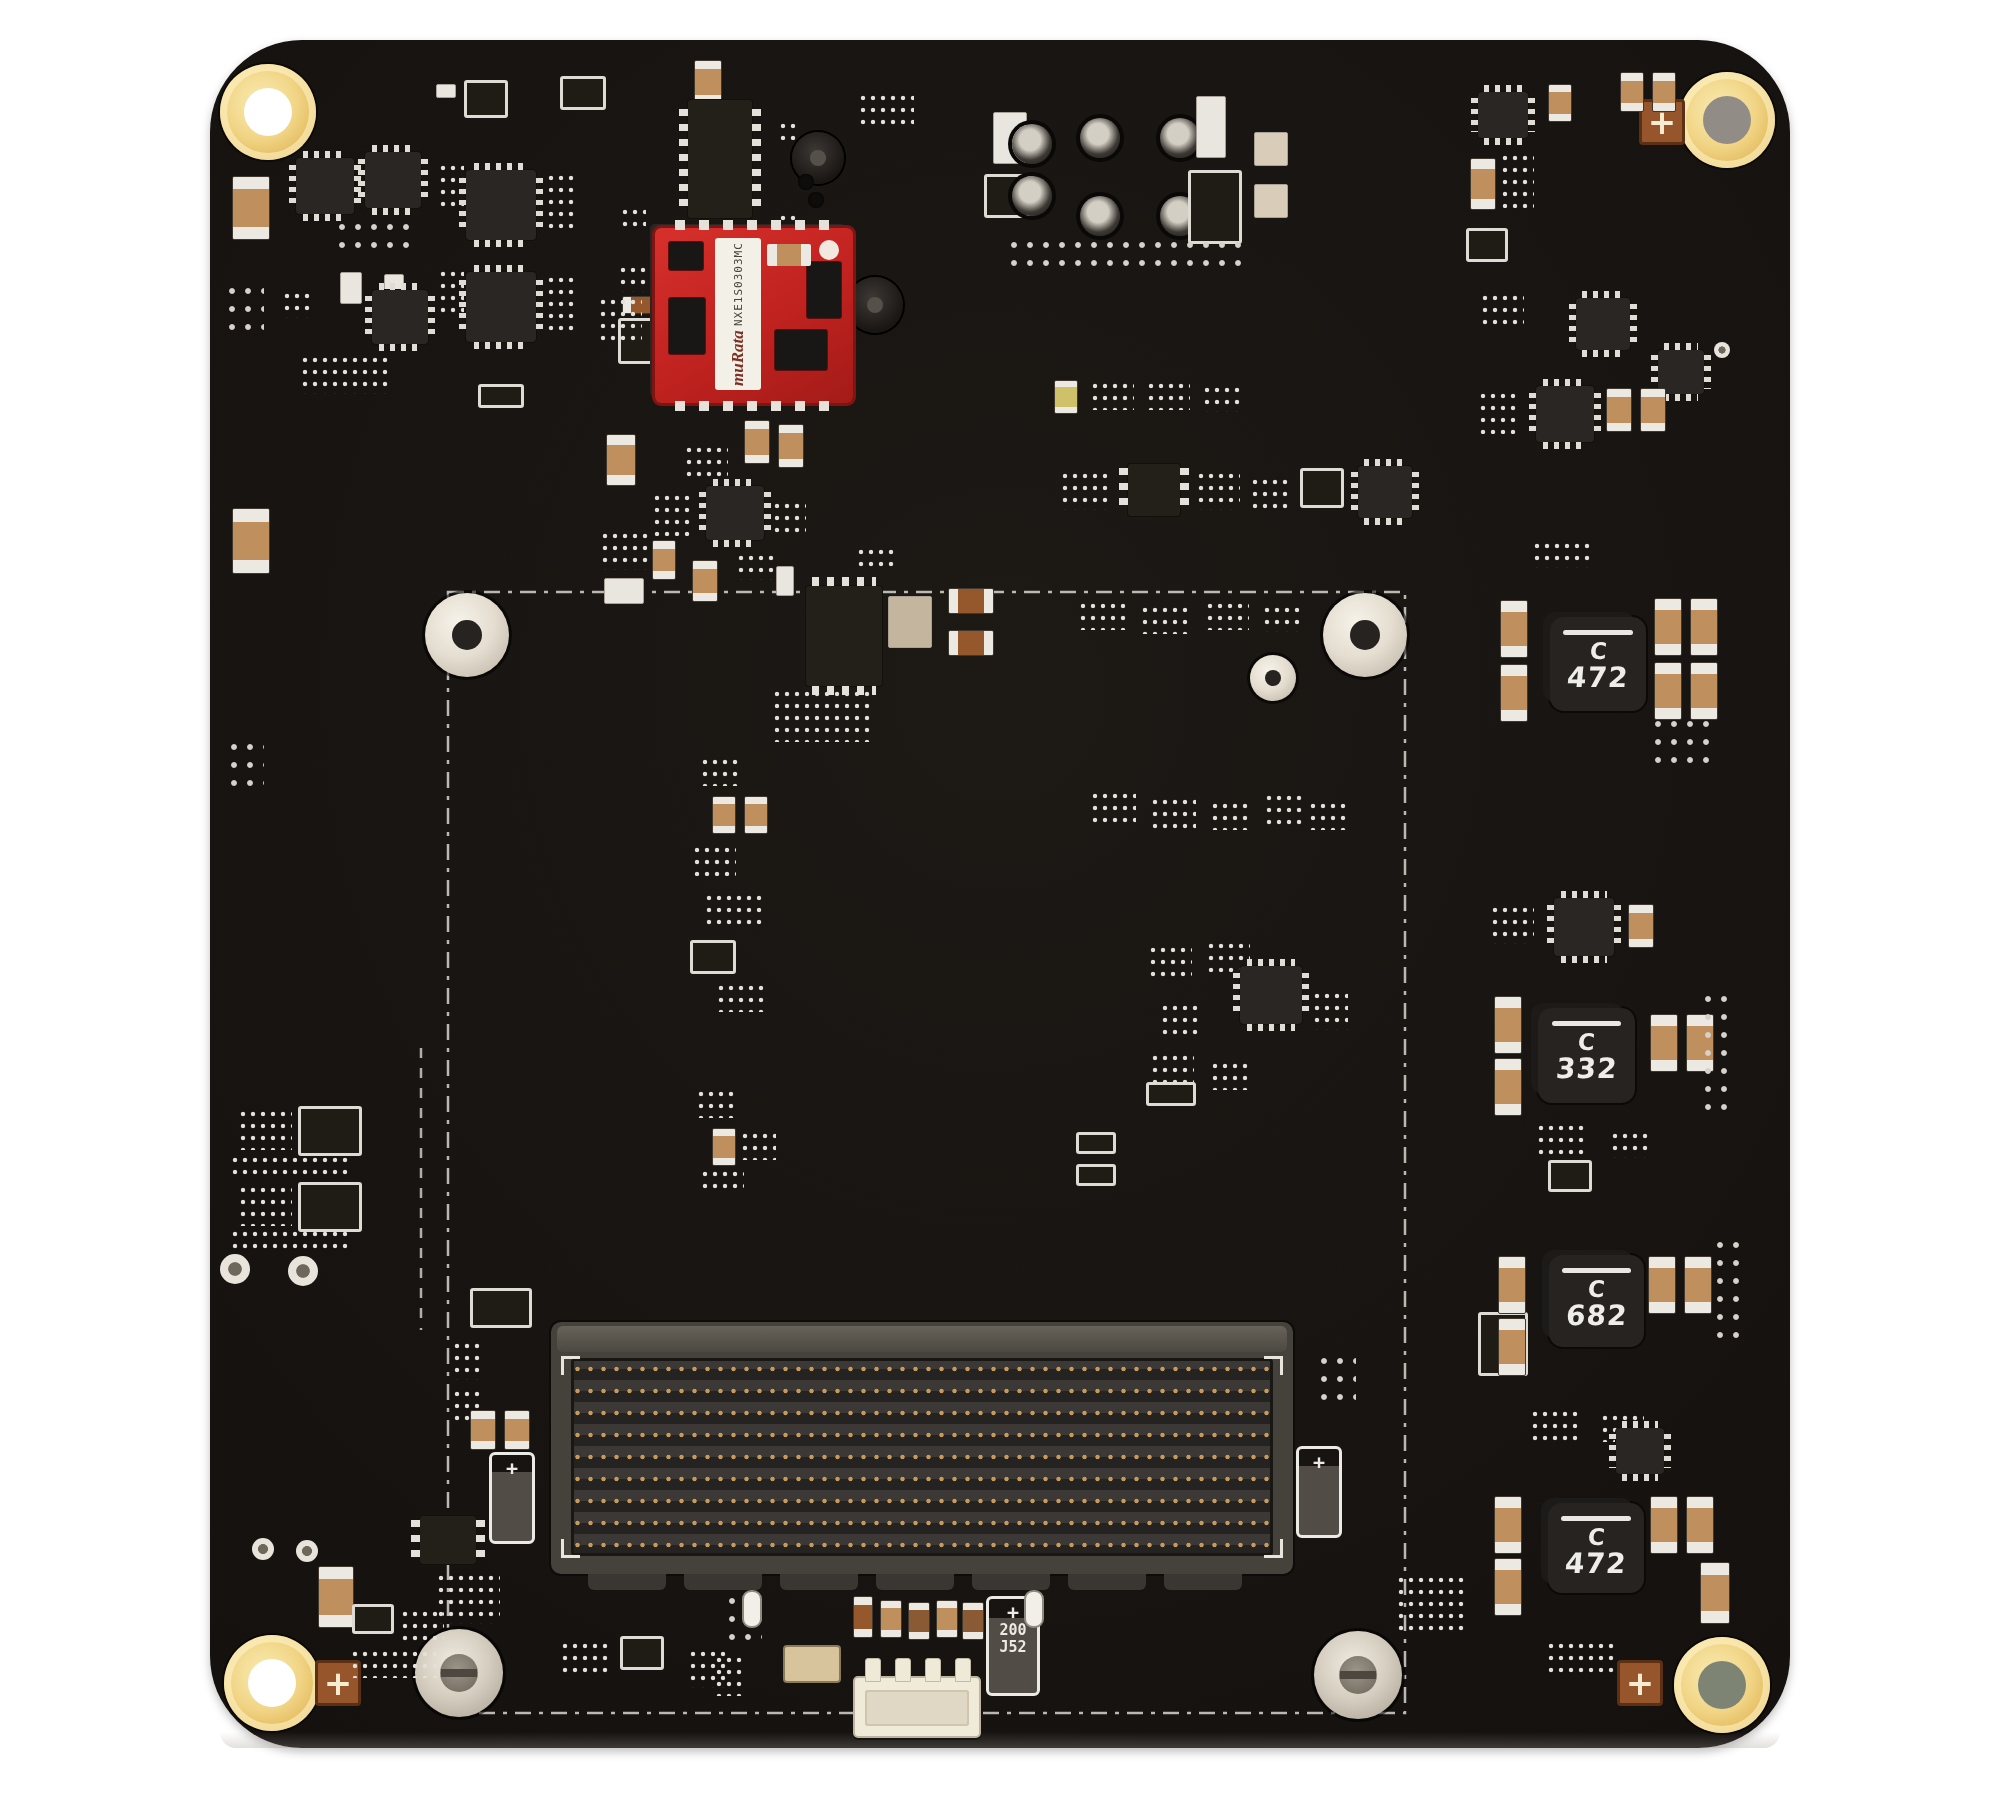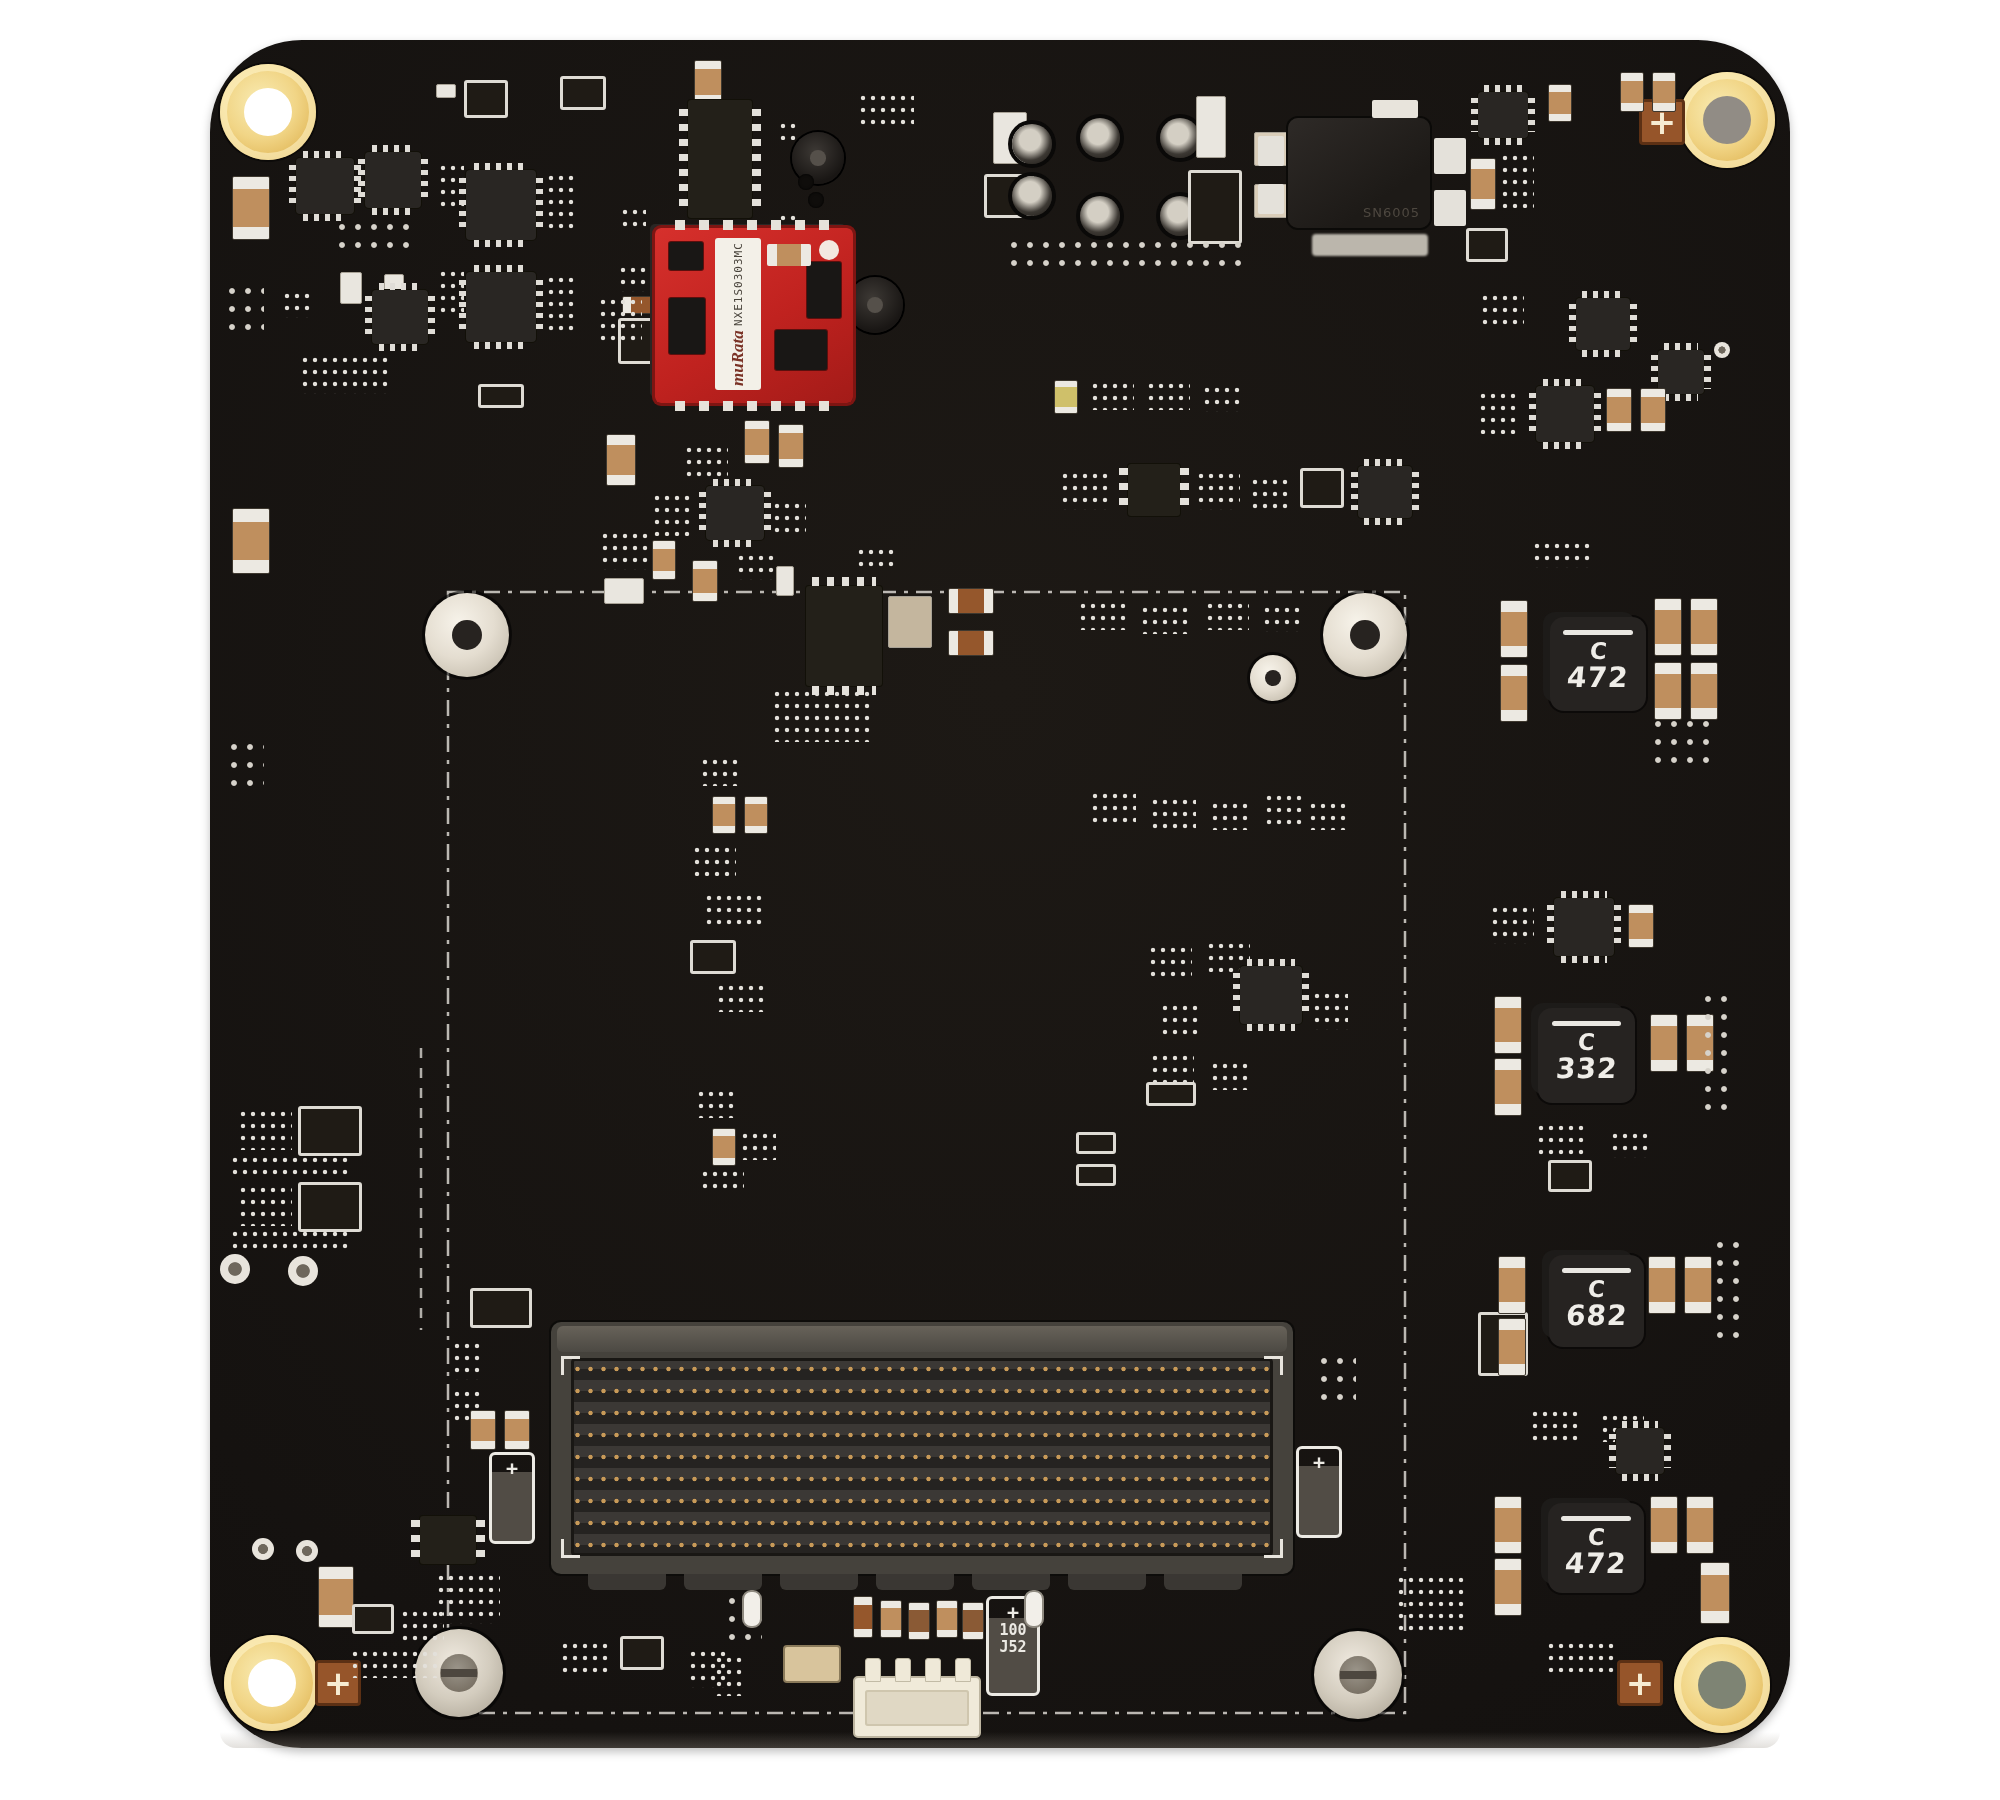--- a/index.html
+++ b/index.html
@@ -446,21 +446,21 @@
       <div class="c viagrid" style="left: 724px; top: 1592px; width: 38px; height: 56px;"></div>
       <div class="c pads" style="left: 714px; top: 1654px; width: 32px; height: 42px;"></div>
       <div class="c crystal" style="left: 783px; top: 1645px; width: 58px; height: 38px;"></div>
       <div class="c capv" style="left: 853px; top: 1596px; width: 20px; height: 42px; --cc: #95572c;"></div>
       <div class="c capv" style="left: 880px; top: 1600px; width: 22px; height: 38px;"></div>
       <div class="c capv" style="left: 908px; top: 1602px; width: 22px; height: 38px; --cc: #8a5a35;"></div>
       <div class="c capv" style="left: 936px; top: 1600px; width: 22px; height: 38px;"></div>
       <div class="c capv" style="left: 962px; top: 1602px; width: 22px; height: 38px; --cc: #8a5a35;"></div>
       <div class="c marker fill" style="left: 986px; top: 1596px; width: 54px; height: 100px;">
         <span class="plus">+</span>
-        <span>100</span>
+        <span>200</span>
         <span>J52</span>
       </div>
       <div class="c marker fill" style="left: 1296px; top: 1446px; width: 46px; height: 92px;">
         <span class="plus">+</span>
       </div>
       <div class="c viagrid" style="left: 1316px; top: 1352px; width: 40px; height: 60px;"></div>
       <div class="c pads" style="left: 1396px; top: 1574px; width: 70px; height: 60px;"></div>
       <div class="c inductor" style="left: 1550px; top: 617px; width: 96px; height: 94px;">
         <div class="ind-line"></div>
         <div class="ind-c">C</div>
@@ -489,29 +489,20 @@
       <span class="rm-part">NXE1S0303MC</span>
     </div>
     <div class="rm-chip" style="left:14px;top:70px;width:36px;height:56px;"></div>
     <div class="rm-chip" style="left:120px;top:102px;width:52px;height:40px;"></div>
     <div class="rm-chip" style="left:152px;top:34px;width:34px;height:56px;"></div>
     <div class="rm-chip" style="left:14px;top:14px;width:34px;height:28px;"></div>
     <div class="rm-cap" style="left:112px;top:16px;width:44px;height:22px;"></div>
     <div class="rm-dot" style="left:164px;top:12px;"></div>
   </div>
 
-  <div class="black-module">
-    <div class="bm-top"></div>
-    <div class="bm-pad" style="left:-30px;top:18px;width:26px;height:30px;"></div>
-    <div class="bm-pad" style="left:-30px;top:66px;width:26px;height:30px;"></div>
-    <div class="bm-pad" style="right:-36px;top:20px;width:32px;height:36px;"></div>
-    <div class="bm-pad" style="right:-36px;top:72px;width:32px;height:36px;"></div>
-    <span class="bm-part">SN6005</span>
-    <div class="bm-silk"></div>
-  </div>
 
   <div class="conn">
     <div class="conn-top"></div>
     <div class="conn-field"></div>
     <div class="conn-br" style="left:10px;top:34px;border-right:none;border-bottom:none;"></div>
     <div class="conn-br" style="right:10px;top:34px;border-left:none;border-bottom:none;"></div>
     <div class="conn-br" style="left:10px;bottom:16px;border-right:none;border-top:none;"></div>
     <div class="conn-br" style="right:10px;bottom:16px;border-left:none;border-top:none;"></div>
     <div id="conn-notches">
         <div class="conn-notch" style="left: 37px;"></div>

